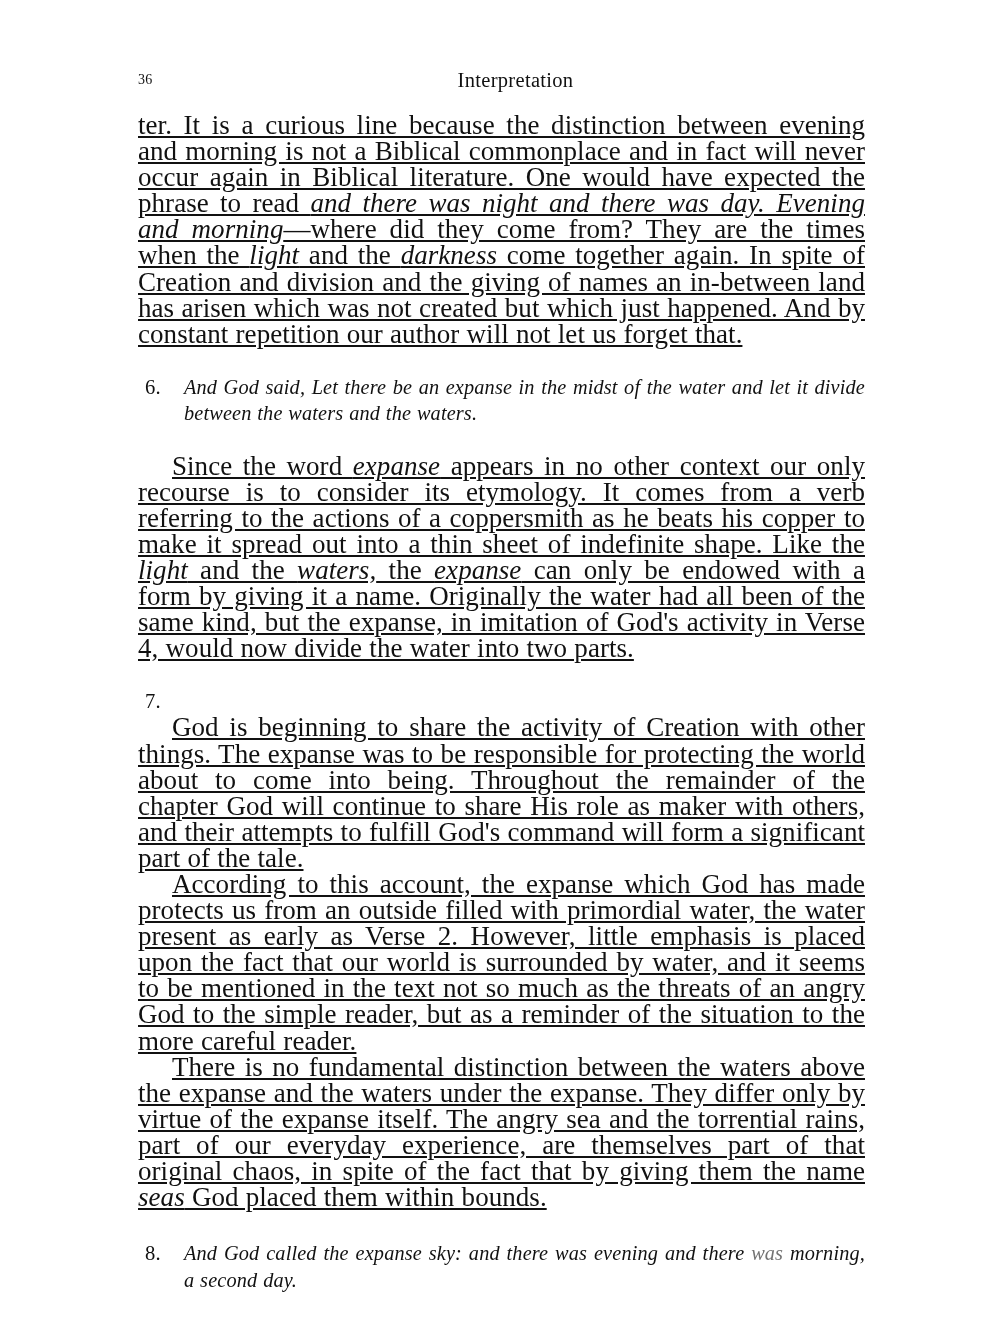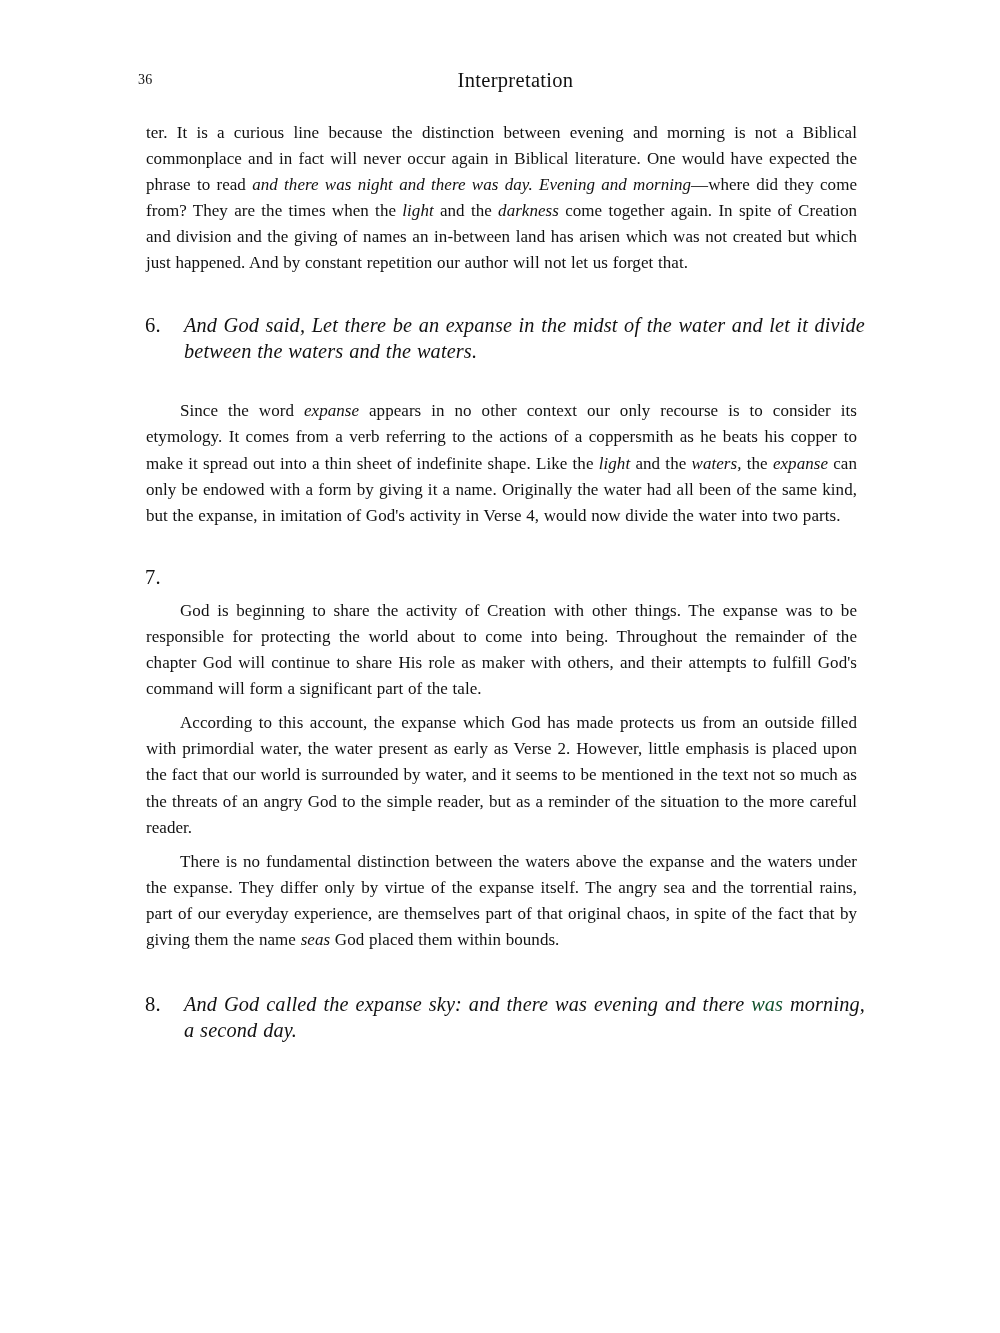--- a/index.html
+++ b/index.html
@@ -52,28 +52,29 @@
 
   
   .column {
     position: absolute;
     left: 138px;
     top: 112px;
     width: 727px;
   }
 
   p.body-par {
-    margin: 8px;
-    font-size: 17px;
+    margin: 0;
+    font-size: 27px;
     line-height: 26.1px;
     text-align: justify;
     text-align-last: left;
     hyphens: none;
     letter-spacing: 0.05px;
     word-spacing: 0.4px;
+    text-decoration: underline;
   }
 
   p.body-par.indent {
     text-indent: 34px;
   }
 
   
   .gap-verse-top { height: 27px; }
   .gap-verse-bottom { height: 26px; }
   .gap-verse-top-lg { height: 30px; }
@@ -95,21 +96,21 @@
     position: absolute;
     left: 7px;
     top: 0;
     font-style: normal;
     font-size: 20.6px;
     line-height: 26.4px;
   }
 
   
   .faded {
-    color: #14532d;
+    color: #737373;
     margin-top: 8px;
   }
 
   
   .page {
     text-rendering: optimizeLegibility;
   }
 </style>
 </head>
 <body>

